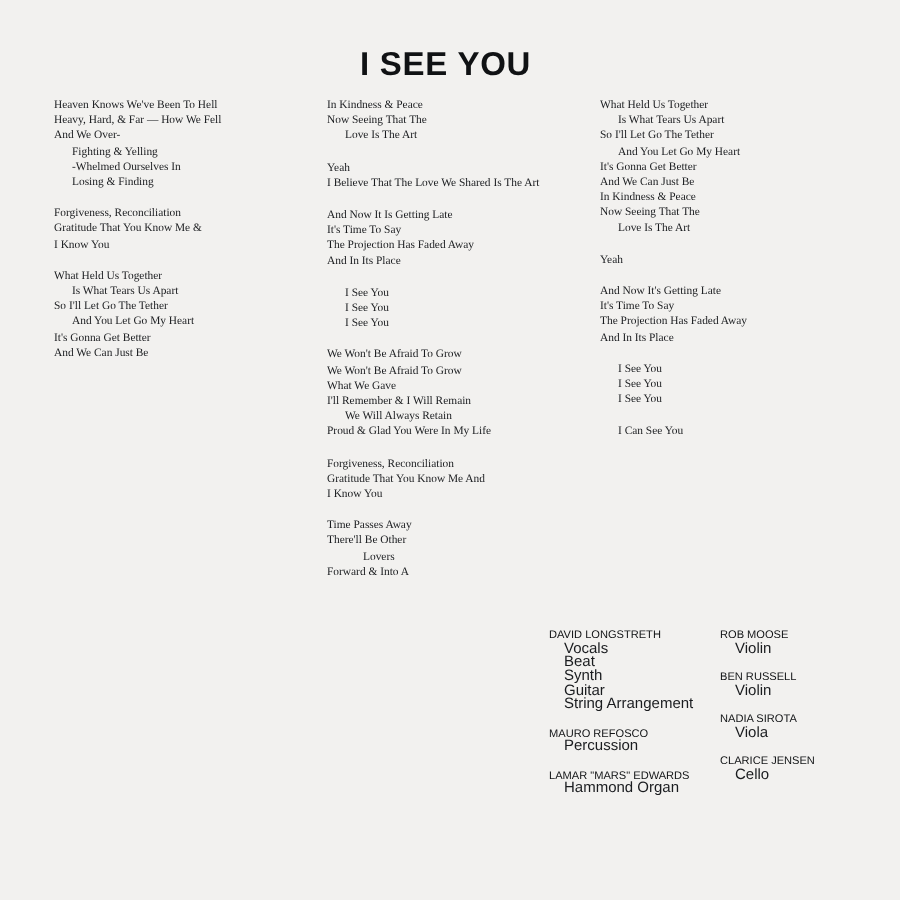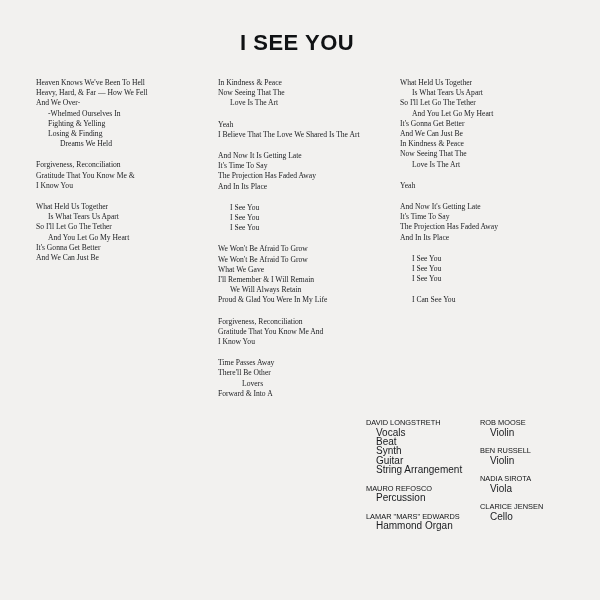--- a/index.html
+++ b/index.html
@@ -26,21 +26,21 @@
     top: 30px;
     left: 240px;
     font-family: "Liberation Sans", sans-serif;
     font-weight: bold;
     font-size: 22px;
     letter-spacing: 0.5px;
     color: #101214;
   }
   .cols {
     position: absolute;
-    top: 78px;
+    top: 65px;
     left: 36px;
     width: 540px;
     display: flex;
     gap: 0px;
   }
   .col {
     width: 180px;
     box-sizing: border-box;
     padding-right: 6px;
   }
@@ -95,24 +95,23 @@
 <div class="page">
 
   <div class="title">I SEE YOU</div>
 
   <div class="cols">
     <div class="col col-1">
         <div class="stanza">
           <div class="line">Heaven Knows We've Been To Hell</div>
           <div class="line">Heavy, Hard, &amp; Far — How We Fell</div>
           <div class="line">And We Over-</div>
+          <div class="line i1">Fighting &amp; Yelling</div>
           <div class="line i1">-Whelmed Ourselves In</div>
-          <div class="line i1">Fighting &amp; Yelling</div>
           <div class="line i1">Losing &amp; Finding</div>
-          <div class="line i2">Dreams We Held</div>
         </div>
         <div class="stanza">
           <div class="line">Forgiveness, Reconciliation</div>
           <div class="line">Gratitude That You Know Me &amp;</div>
           <div class="line">I Know You</div>
         </div>
         <div class="stanza">
           <div class="line">What Held Us Together</div>
           <div class="line i1">Is What Tears Us Apart</div>
           <div class="line">So I'll Let Go The Tether</div>

